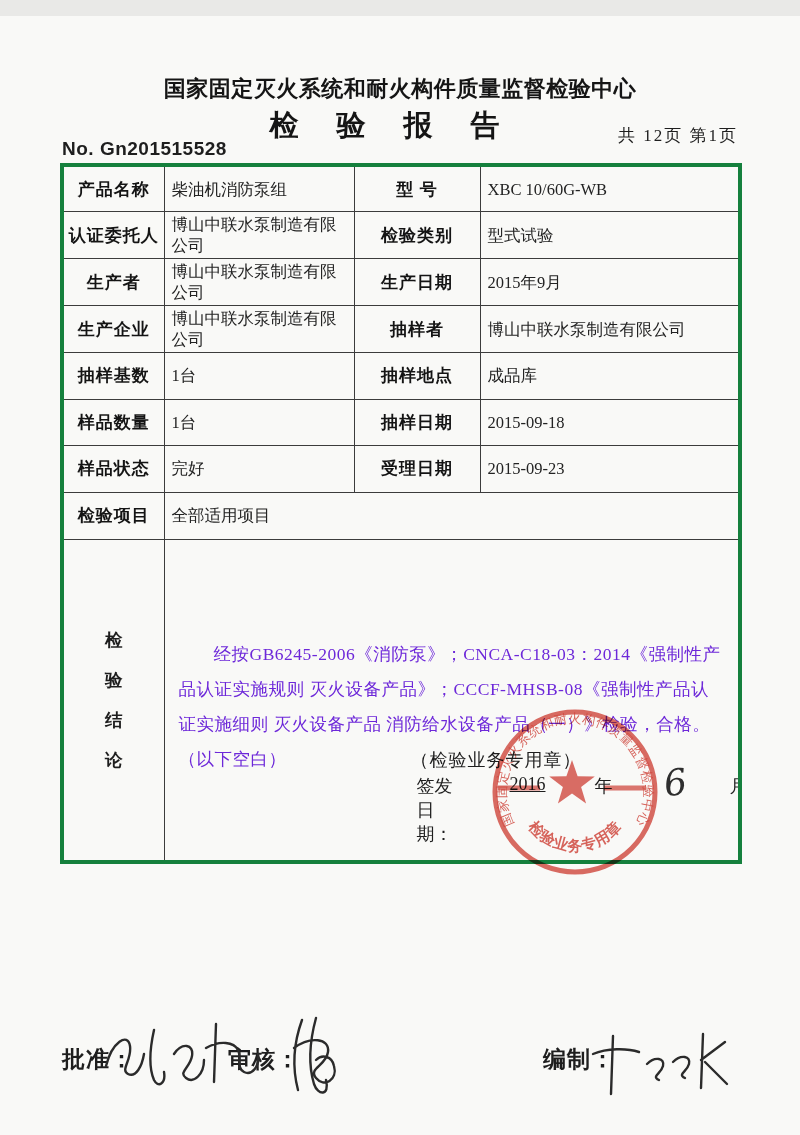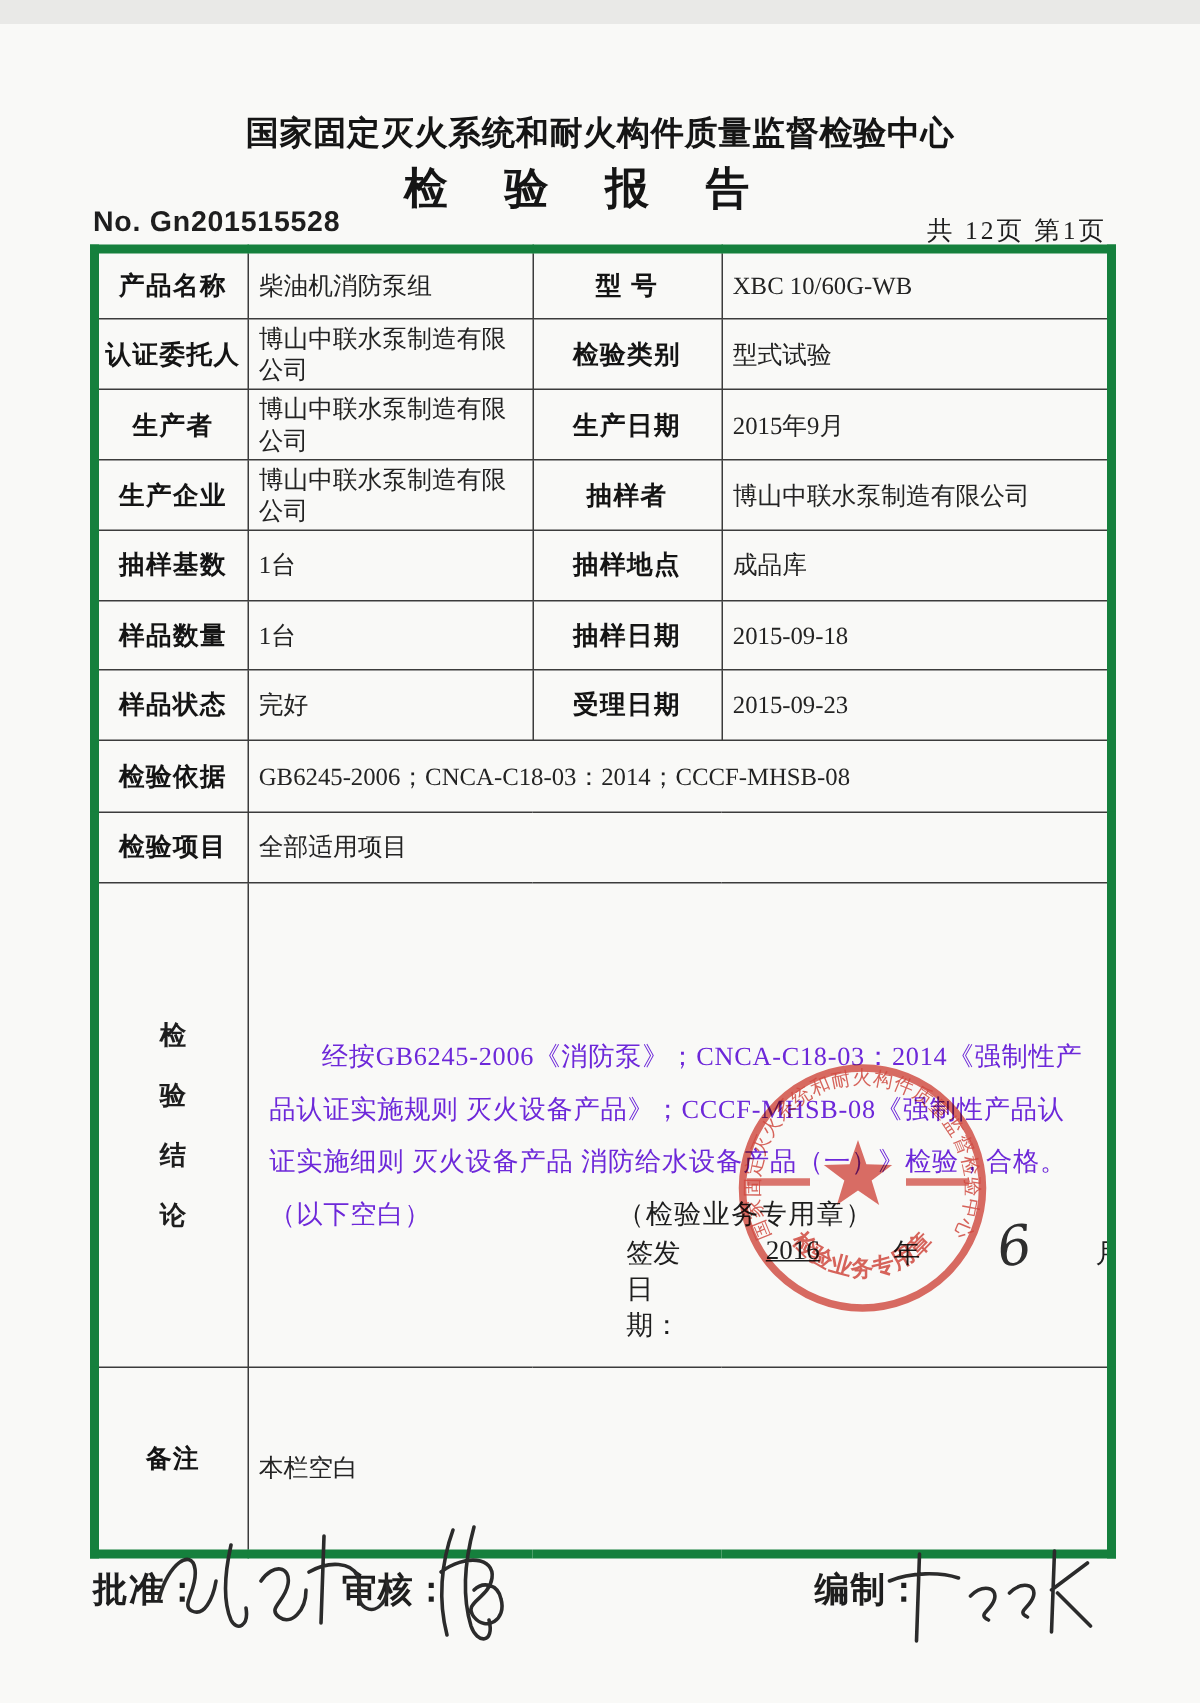--- a/index.html
+++ b/index.html
@@ -17,28 +17,28 @@
   }
   .report-title {
     position:absolute; top:90px; left:0; width:800px; text-align:center;
     font-size:29px; font-weight:bold; letter-spacing:15px; margin-left:-8px; color:#151515;
   }
   .report-no {
     position:absolute; top:122px; left:62px;
     font-size:19px; font-weight:bold; letter-spacing:0.5px;
   }
   .page-info {
-    position:absolute; top:126px; right:62px;
+    position:absolute; top:108px; right:62px;
     font-size:17px; font-family:"Liberation Serif", serif; letter-spacing:2px;
   }
   
   table.report-table {
     position:absolute; top:147px; left:60px; width:678px;
     border-collapse:collapse; table-layout:fixed;
-    border:6px solid #15803d;
+    border:4px solid #15803d;
   }
   .report-table td {
     border:1.5px solid #3c3c3c; vertical-align:middle; overflow:hidden;
   }
   .report-table td.lab {
     font-weight:bold; text-align:center; font-size:17px; color:#141414;
     letter-spacing:1px;
   }
   .report-table td.val {
     font-family:"Liberation Serif", serif; font-size:16.5px; color:#232323;
@@ -152,24 +152,20 @@
         <td class="lab">样品数量</td>
         <td class="val">1台</td>
         <td class="lab">抽样日期</td>
         <td class="val">2015-09-18</td>
       </tr>
       <tr class="r7">
         <td class="lab">样品状态</td>
         <td class="val">完好</td>
         <td class="lab">受理日期</td>
         <td class="val">2015-09-23</td>
-      </tr>
-      <tr class="r8">
-        <td class="lab">检验依据</td>
-        <td class="val" colspan="3">GB6245-2006；CNCA-C18-03：2014；CCCF-MHSB-08</td>
       </tr>
       <tr class="r9">
         <td class="lab">检验项目</td>
         <td class="val" colspan="3">全部适用项目</td>
       </tr>
       <tr class="concl">
         <td class="vert-cell">
           <div class="vert-label">
             <span>检</span>
             <span>验</span>
@@ -184,26 +180,20 @@
             <span>签发日期：</span>
             <span class="gap-m">2016</span>
             <span class="gap-s">年</span>
             <span class="hand-month">6</span>
             <span>月</span>
             <span class="hand-day">2</span>
             <span>日</span>
           </div>
         </td>
       </tr>
-      <tr class="remark">
-        <td class="lab">备注</td>
-        <td class="val remark-cell" colspan="3">
-          <div class="remark-val">本栏空白</div>
-        </td>
-      </tr>
     </tbody>
   </table>
 
   <svg class="stamp" viewBox="0 0 175 175" aria-hidden="true">
     <defs>
       <path id="arcTop" d="M 25 118 A 69 69 0 1 1 149 118" fill="none"></path>
       <path id="arcBottom" d="M 38 120 A 58.5 58.5 0 0 0 136 120" fill="none"></path>
     </defs>
     <circle cx="87" cy="88" r="80" fill="none" stroke-width="5" opacity="0.82" stroke="#d23b31"></circle>
     <polygon opacity="0.8" points="84,56 89.6,72.2 106.8,72.6 93.1,83 98.1,99.4 84,89.6 69.9,99.4 74.9,83 61.2,72.6 78.4,72.2" fill="#d23b31"></polygon>

